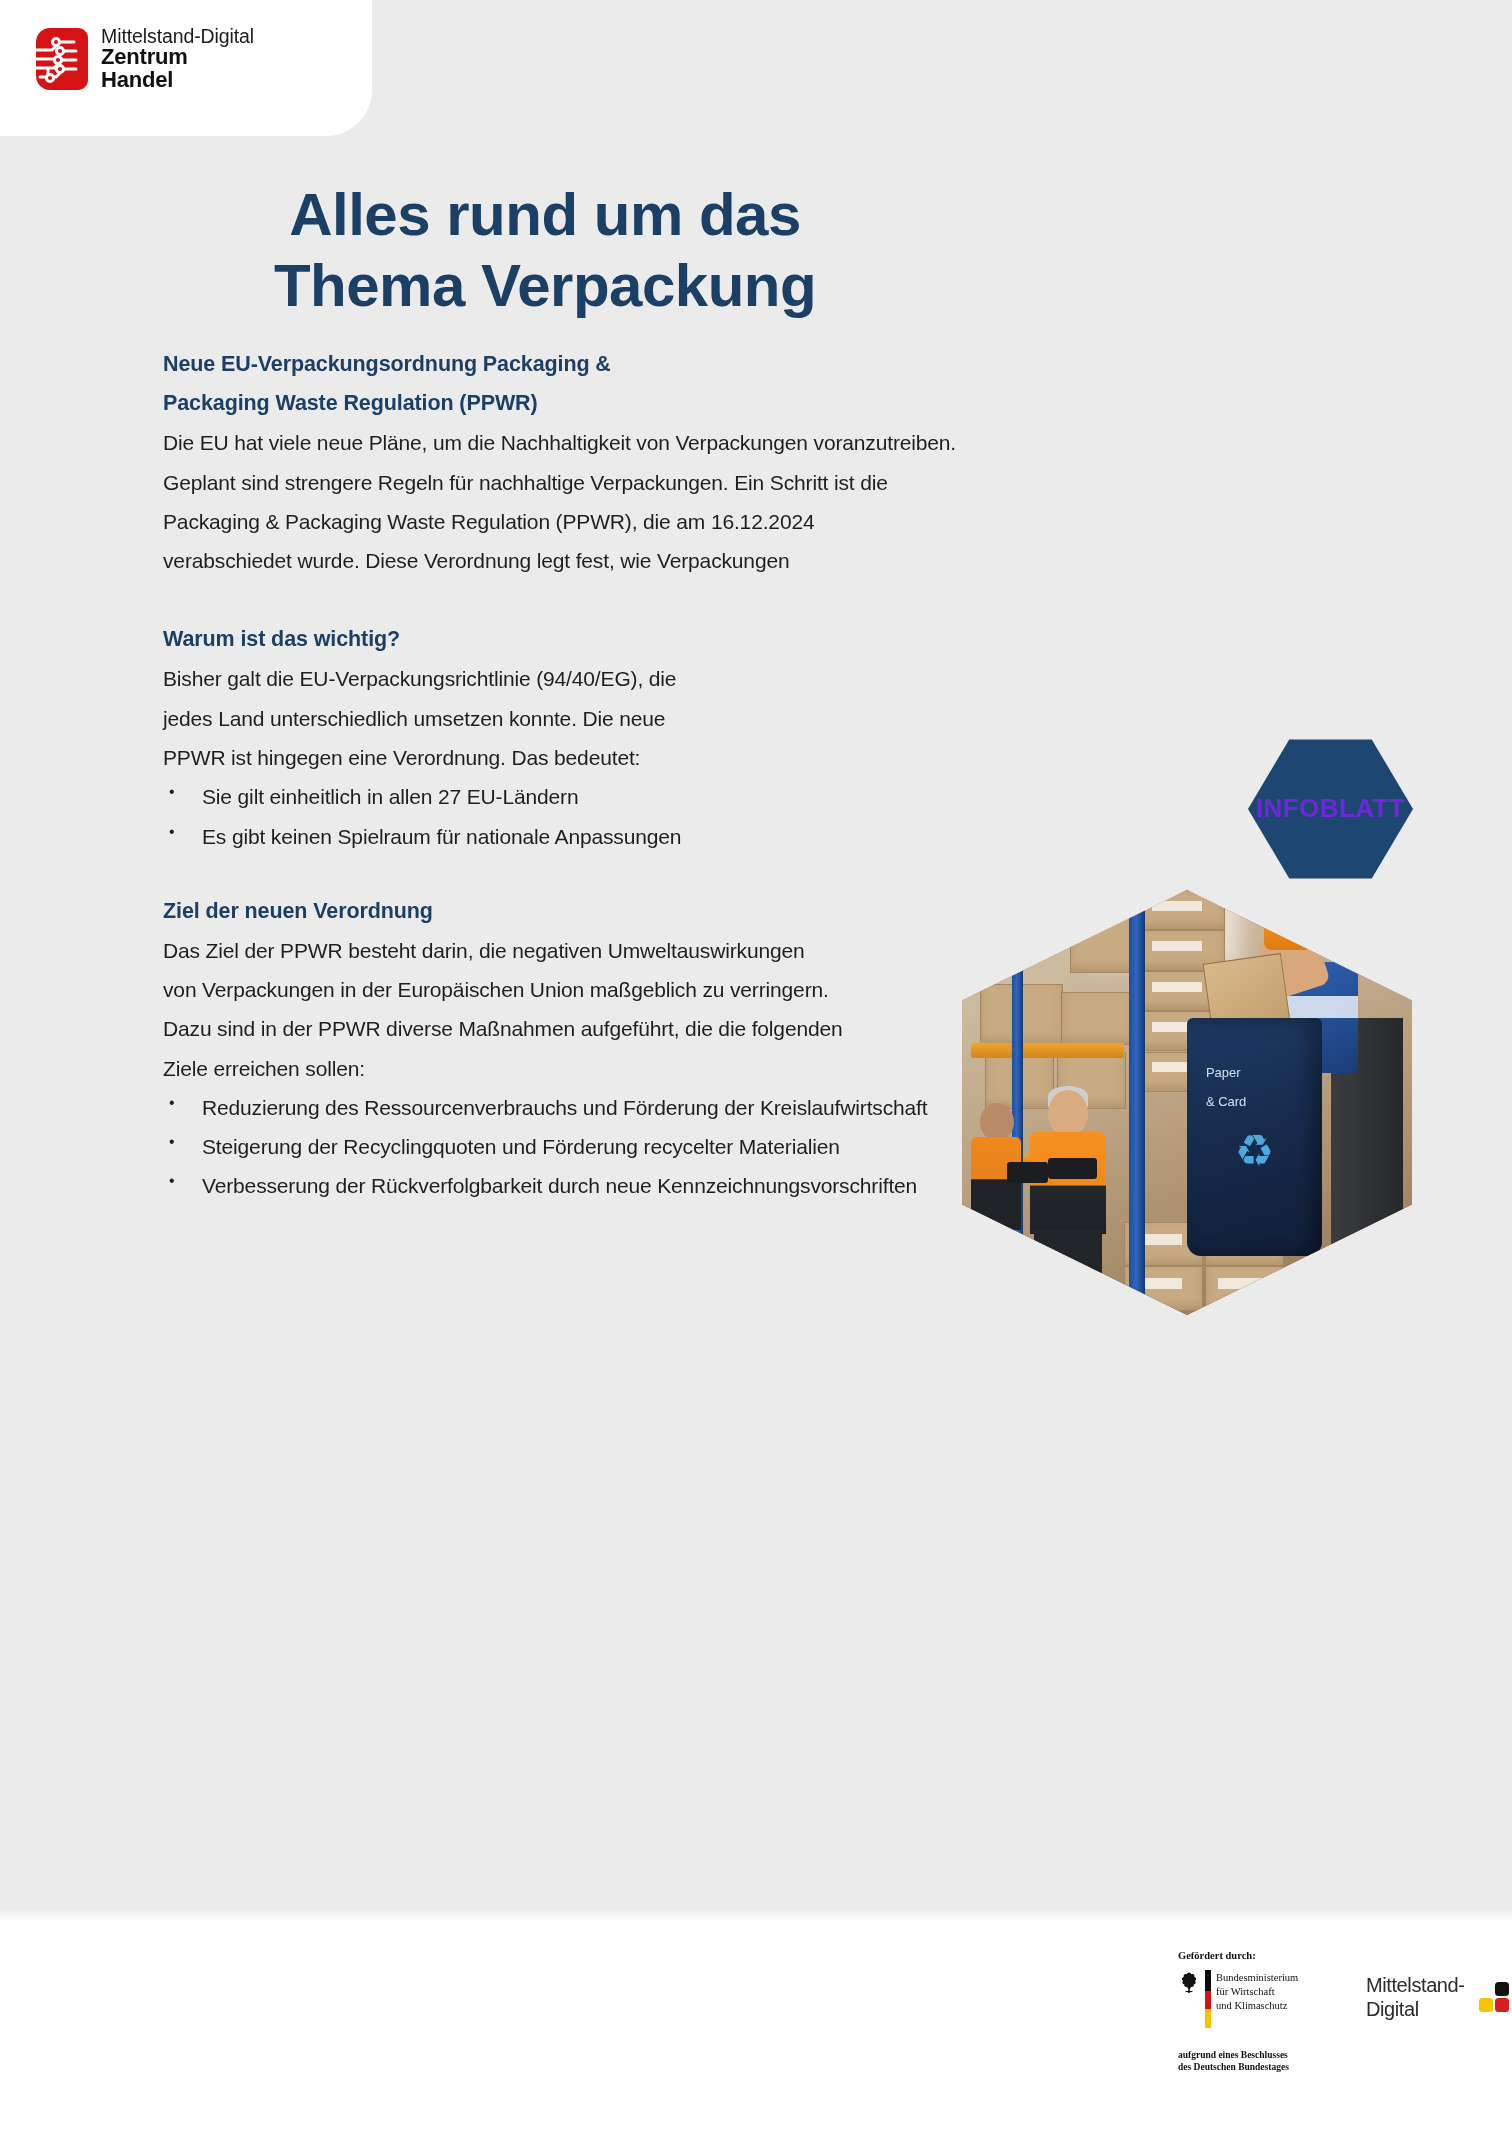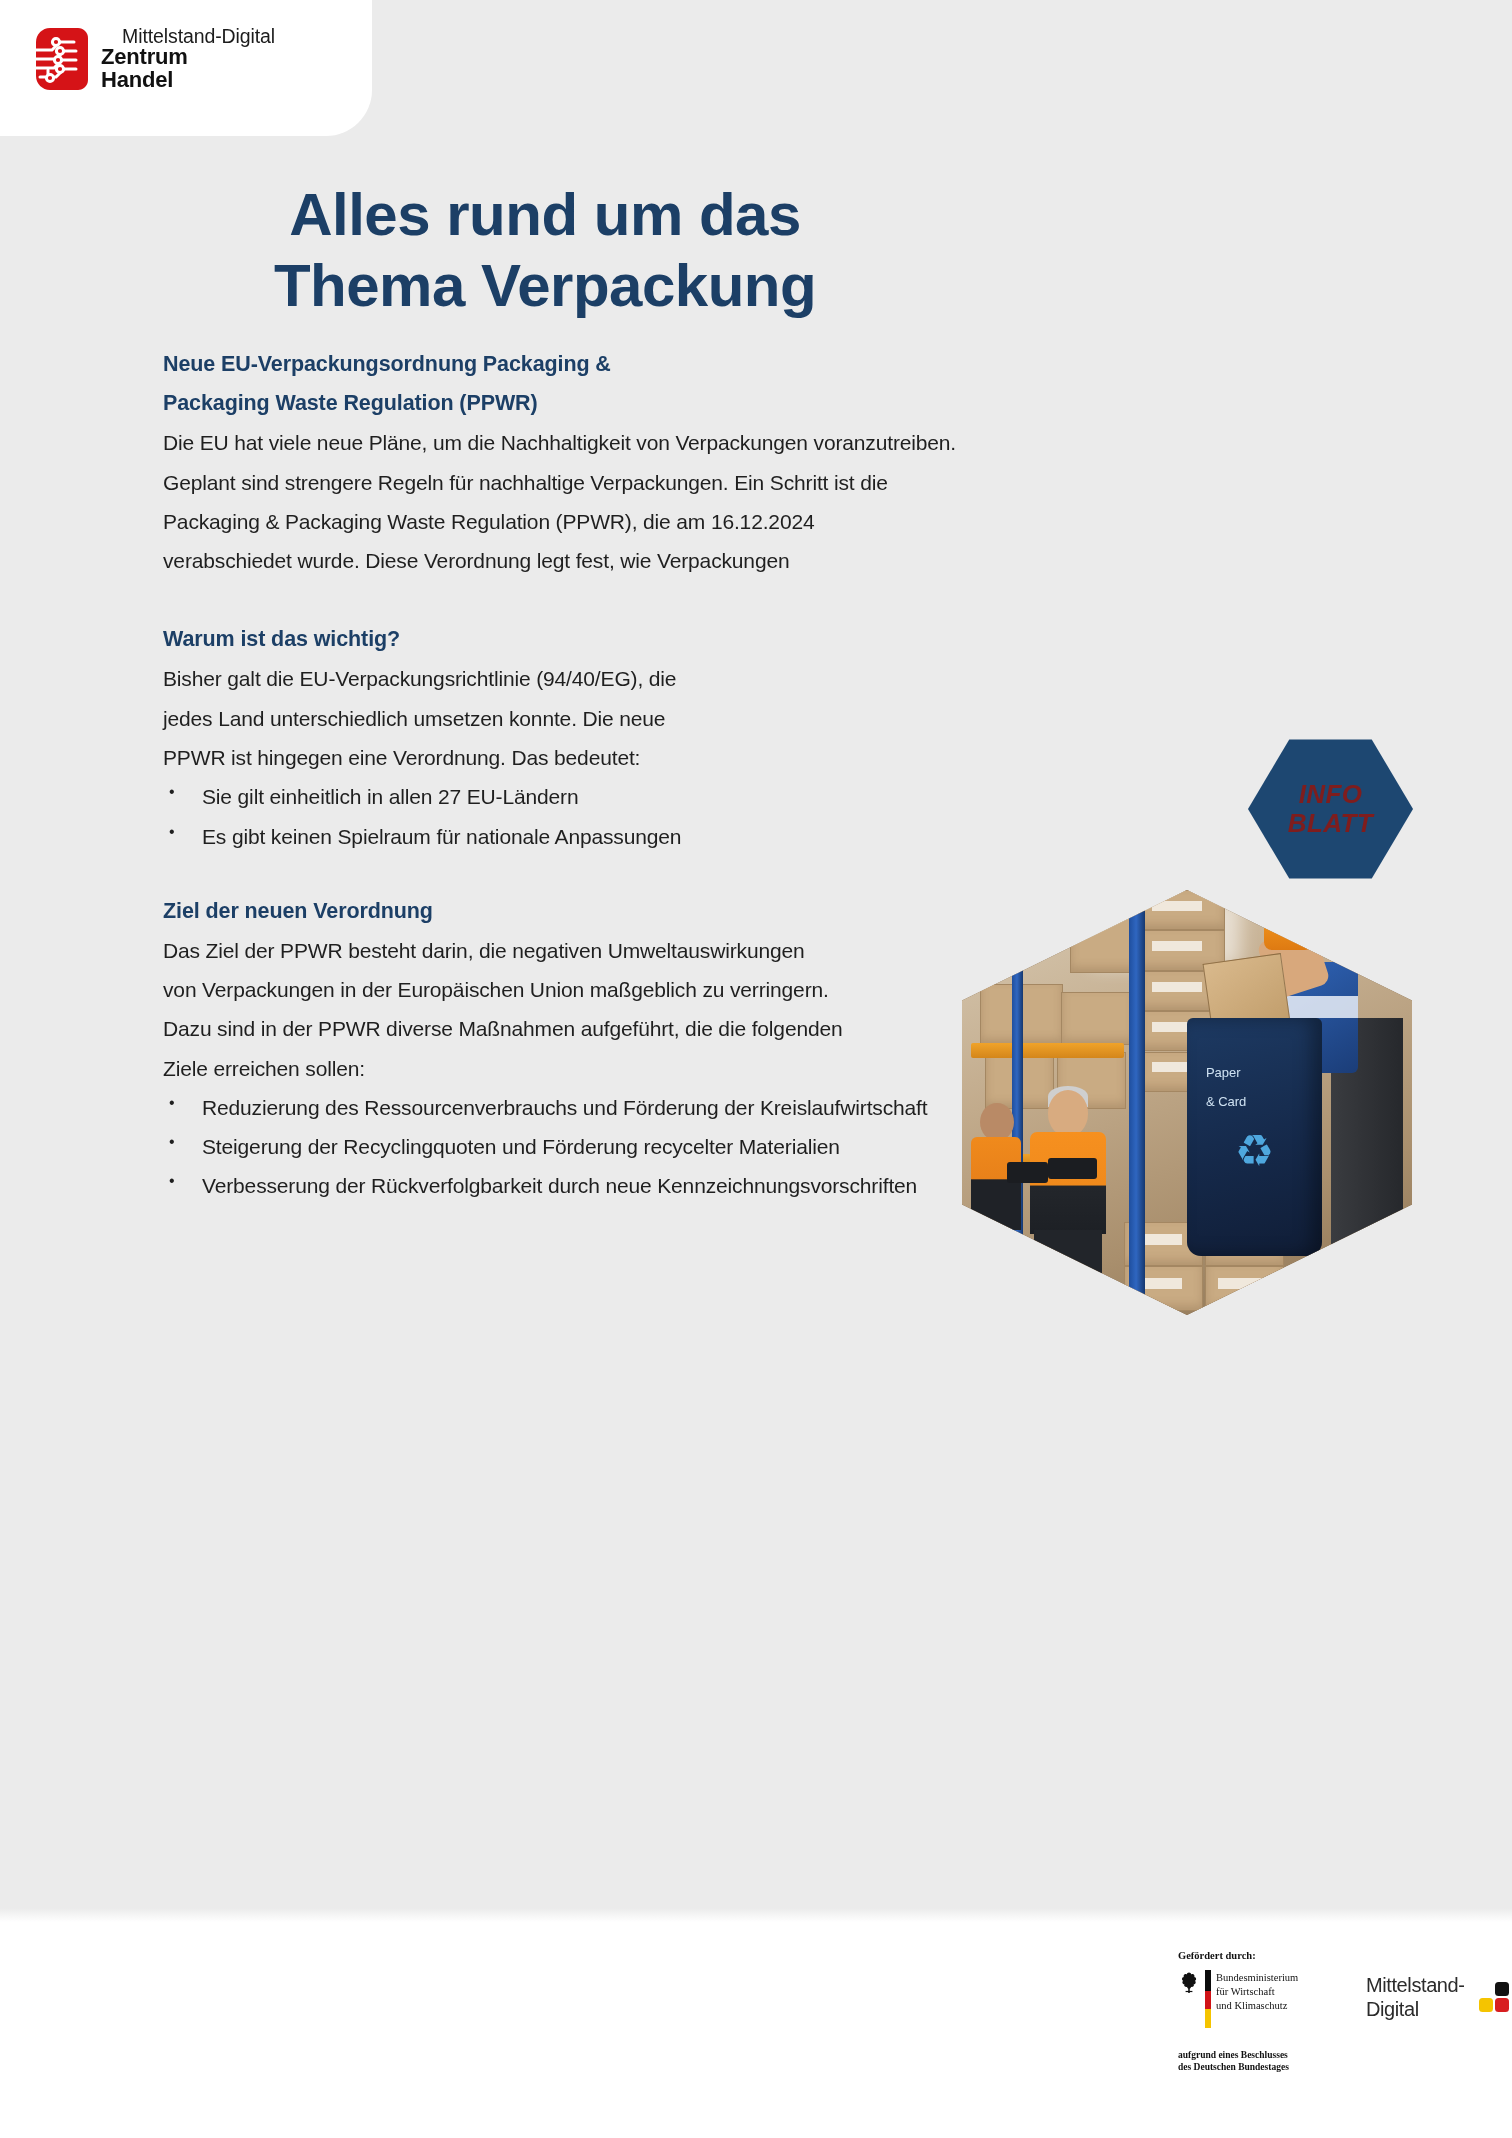--- a/index.html
+++ b/index.html
@@ -67,21 +67,20 @@
   .logo-words {
     display: flex;
     flex-direction: column;
     line-height: 1.04;
   }
   .logo-words .l1 {
     font-size: 19.5px;
     color: #1c1c1c;
     font-weight: 400;
     letter-spacing: -0.1px;
-    margin-left: 21px;
   }
   .logo-words .l2,
   .logo-words .l3 {
     font-size: 22px;
     color: #111111;
     font-weight: bold;
     letter-spacing: -0.2px;
   }
 
   
@@ -162,29 +161,28 @@
     position: absolute;
     inset: 0;
     background: #1d4771;
     clip-path: polygon(25% 3%, 75% 3%, 100% 50%, 75% 97%, 25% 97%, 0% 50%);
     border-radius: 10px;
   }
   .info-badge .txt {
     position: absolute;
     inset: 0;
     display: flex;
-    flex-direction: column;
+    flex-direction: row;
     align-items: center;
     justify-content: center;
-    color: #7f1d1d;
+    color: #6d28d9;
     font-size: 26px;
     font-weight: bold;
     line-height: 1.12;
     letter-spacing: 0.4px;
-    font-style: italic;
   }
 
   
   .photo-hex {
     position: absolute;
     left: 962px;
     top: 890px;
     width: 450px;
     height: 425px;
     clip-path: polygon(50% 0%, 100% 26%, 100% 74%, 50% 100%, 0% 74%, 0% 26%);

